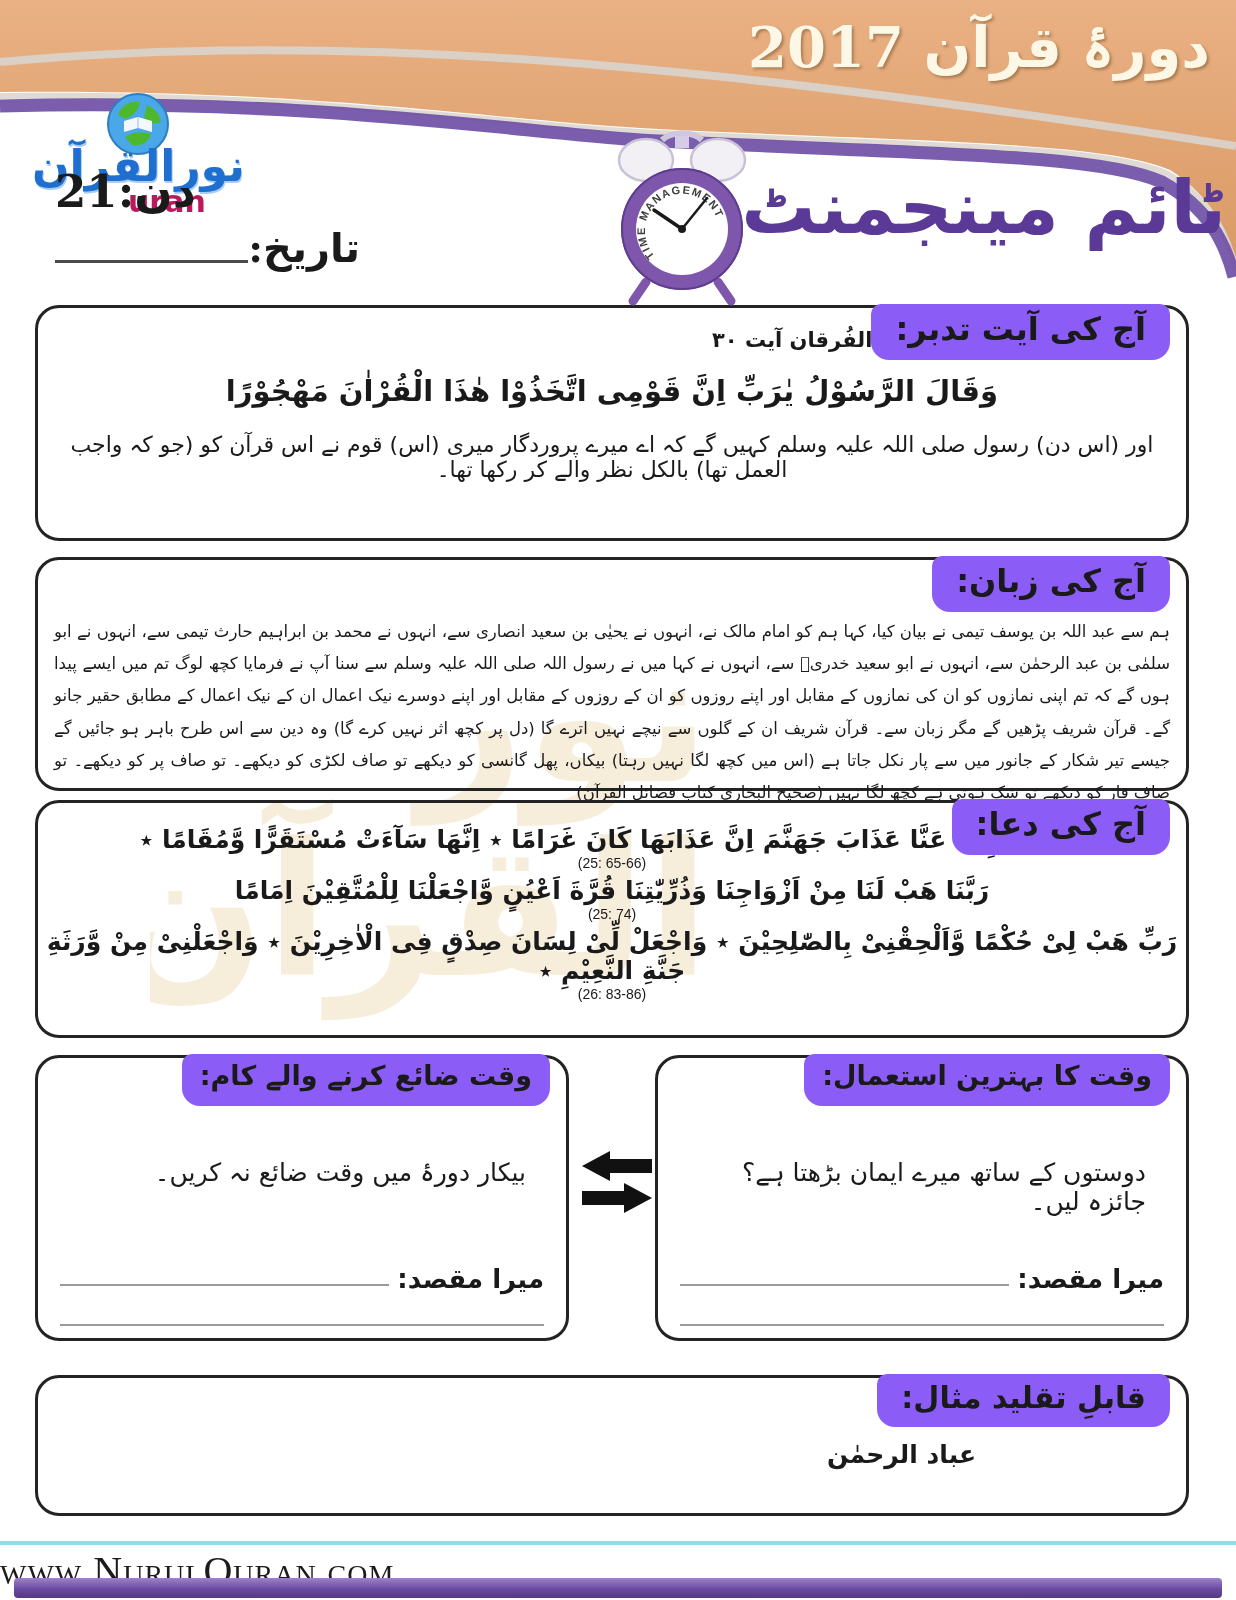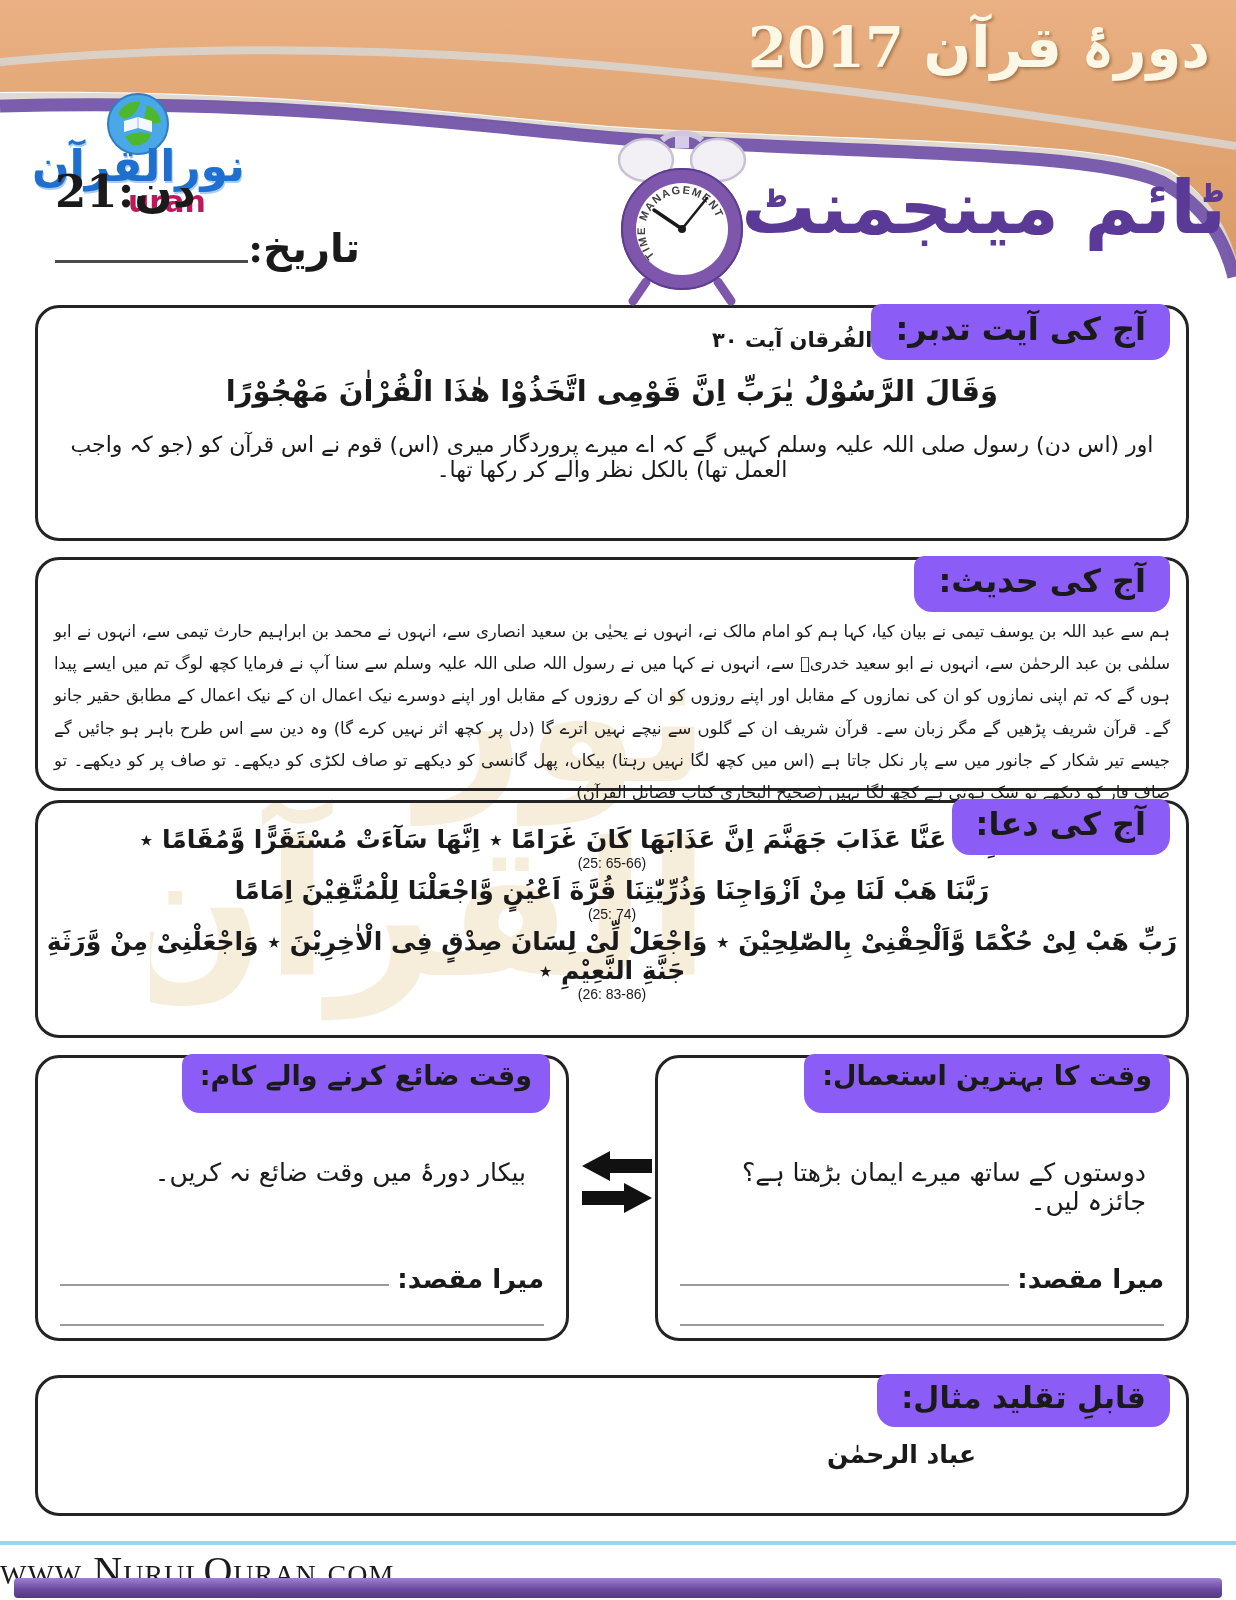--- a/index.html
+++ b/index.html
@@ -40,21 +40,21 @@
     font-size:185px;line-height:1.05;font-weight:bold;direction:rtl;
     color:#f2e2c4;opacity:.6;overflow:hidden;pointer-events:none;
   }
   
   .panel{position:absolute;border:3px solid #232323;border-radius:24px;z-index:1;background:transparent;}
   .tab{
     position:absolute;top:-4px;right:16px;background:#8b5cf6;
     padding:6px 24px 12px;font-size:32px;font-weight:bold;direction:rtl;
     border-radius:10px 10px 18px 18px;white-space:nowrap;z-index:2;
   }
-  .tab-small{font-size:27px;padding:6px 18px 22px;}
+  .tab-small{font-size:27px;padding:6px 18px 15px;}
   #p1{left:35px;top:305px;width:1148px;height:230px;}
   #p1 .ref{position:absolute;top:20px;right:248px;font-size:21px;font-weight:bold;direction:rtl;}
   #p1 .ayah{position:absolute;top:66px;left:0;right:0;text-align:center;font-size:29px;font-weight:bold;direction:rtl;}
   #p1 .trans{position:absolute;top:124px;left:20px;right:20px;text-align:center;font-size:22px;direction:rtl;}
   #p2{left:35px;top:557px;width:1148px;height:228px;}
   #p2 .hadith{
     position:absolute;top:56px;left:16px;right:16px;direction:rtl;
     font-size:16.5px;line-height:1.95;text-align:justify;
   }
   #p3{left:35px;top:800px;width:1148px;height:232px;}
@@ -150,21 +150,21 @@
 <div class="watermark">نور القرآن</div>
 
 <div class="panel" id="p1">
   <div class="tab">آج کی آیت تدبر:</div>
   <div class="ref">سُورَةُ الفُرقان آیت ۳۰</div>
   <div class="ayah">وَقَالَ الرَّسُوْلُ يٰرَبِّ اِنَّ قَوْمِی اتَّخَذُوْا هٰذَا الْقُرْاٰنَ مَهْجُوْرًا</div>
   <div class="trans">اور (اس دن) رسول صلی اللہ علیہ وسلم کہیں گے کہ اے میرے پروردگار میری (اس) قوم نے اس قرآن کو (جو کہ واجب العمل تھا) بالکل نظر والے کر رکھا تھا۔</div>
 </div>
 
 <div class="panel" id="p2">
-  <div class="tab">آج کی حدیث:</div>
+  <div class="tab">آج کی زبان:</div>
   <div class="hadith">ہم سے عبد اللہ بن یوسف تیمی نے بیان کیا، کہا ہم کو امام مالک نے، انہوں نے یحیٰی بن سعید انصاری سے، انہوں نے محمد بن ابراہیم حارث تیمی سے، انہوں نے ابو سلمٰی بن عبد الرحمٰن سے، انہوں نے ابو سعید خدریؓ سے، انہوں نے کہا میں نے رسول اللہ صلی اللہ علیہ وسلم سے سنا آپ نے فرمایا کچھ لوگ تم میں ایسے پیدا ہوں گے کہ تم اپنی نمازوں کو ان کی نمازوں کے مقابل اور اپنے روزوں کو ان کے روزوں کے مقابل اور اپنے دوسرے نیک اعمال ان کے نیک اعمال کے مطابق حقیر جانو گے۔ قرآن شریف پڑھیں گے مگر زبان سے۔ قرآن شریف ان کے گلوں سے نیچے نہیں اترے گا (دل پر کچھ اثر نہیں کرے گا) وہ دین سے اس طرح باہر ہو جائیں گے جیسے تیر شکار کے جانور میں سے پار نکل جاتا ہے (اس میں کچھ لگا نہیں رہتا) بیکاں، پھل گانسی کو دیکھے تو صاف لکڑی کو دیکھے۔ تو صاف پر کو دیکھے۔ تو صاف فار کو دیکھے تو شک ہوتی ہے کچھ لگا نہیں (صحیح البخاری کتاب فضائل القرآن)</div>
 </div>
 
 <div class="panel" id="p3">
   <div class="tab">آج کی دعا:</div>
   <div class="dua-wrap">
     <div class="dua-item">
       <div class="dua-ar">رَبَّنَا اصْرِفْ عَنَّا عَذَابَ جَهَنَّمَ اِنَّ عَذَابَهَا كَانَ غَرَامًا ٭ اِنَّهَا سَآءَتْ مُسْتَقَرًّا وَّمُقَامًا ٭</div>
       <div class="dua-ref">(25: 65-66)</div>
     </div>

